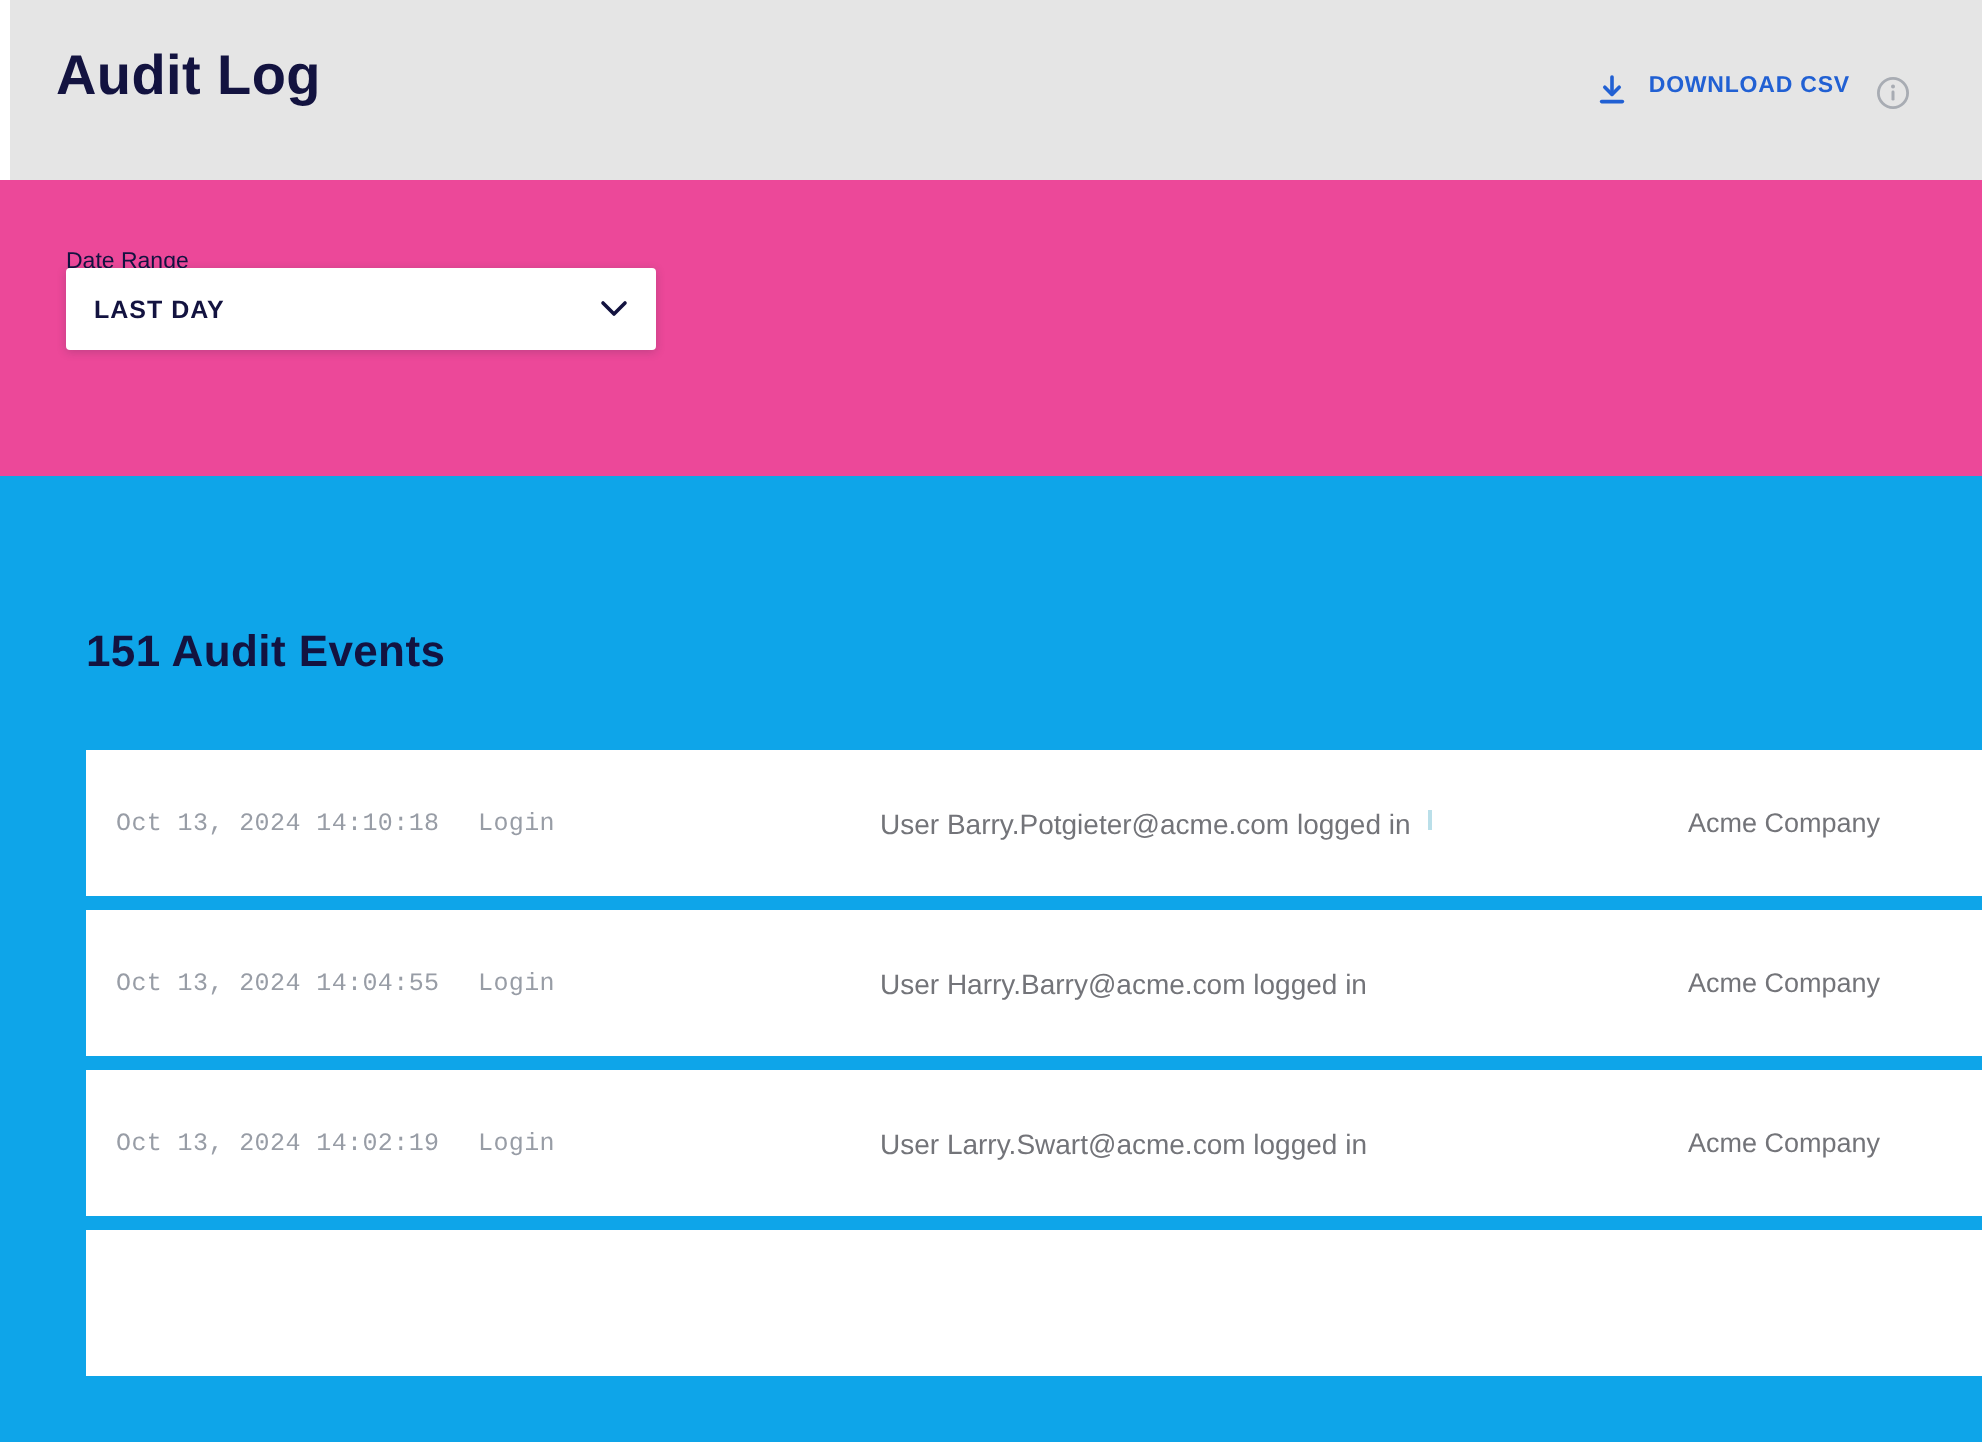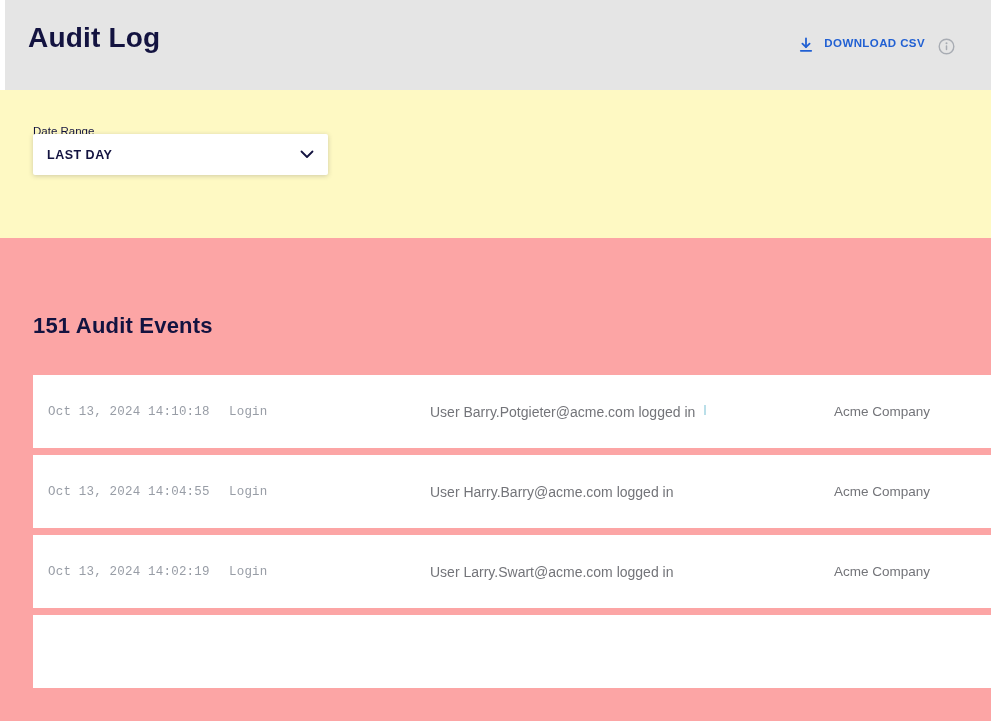--- a/index.html
+++ b/index.html
@@ -33,21 +33,21 @@
     color: #2160d3;
   }
   .info-badge {
     position: absolute; right: 36px; top: 38px;
     width: 17px; height: 17px;
   }
 
   
   .filter-band {
     position: absolute; top: 90px; left: 0; right: 0; height: 148px;
-    background: #fef9c3;
+    background: #ec4899;
   }
   .date-range-label {
     position: absolute; left: 33px; top: 35px;
     font-size: 11.5px; color: #131340;
   }
   .date-range-select {
     position: absolute; left: 33px; top: 44px;
     width: 295px; height: 41px;
     background: #ffffff;
     box-shadow: 0 1px 5px rgba(40,40,60,0.22);
@@ -57,22 +57,22 @@
     cursor: pointer;
   }
   .date-range-select .value {
     font-size: 12.5px; font-weight: 700; letter-spacing: 0.5px;
     color: #131340;
   }
 
   
   .main-band {
     position: absolute; top: 238px; left: 0; right: 0; bottom: 0;
-    background: #fca5a5;
-    padding-left: 33px;
+    background: #0ea5e9;
+    padding-left: 43px;
   }
   .events-heading {
     margin: 0; padding-top: 75px;
     font-size: 22px; font-weight: 800; letter-spacing: 0.2px;
     color: #131340;
   }
   .grid-cols {
     display: grid;
     grid-template-columns: 181px 201px 404px 1fr;
     align-items: center;

